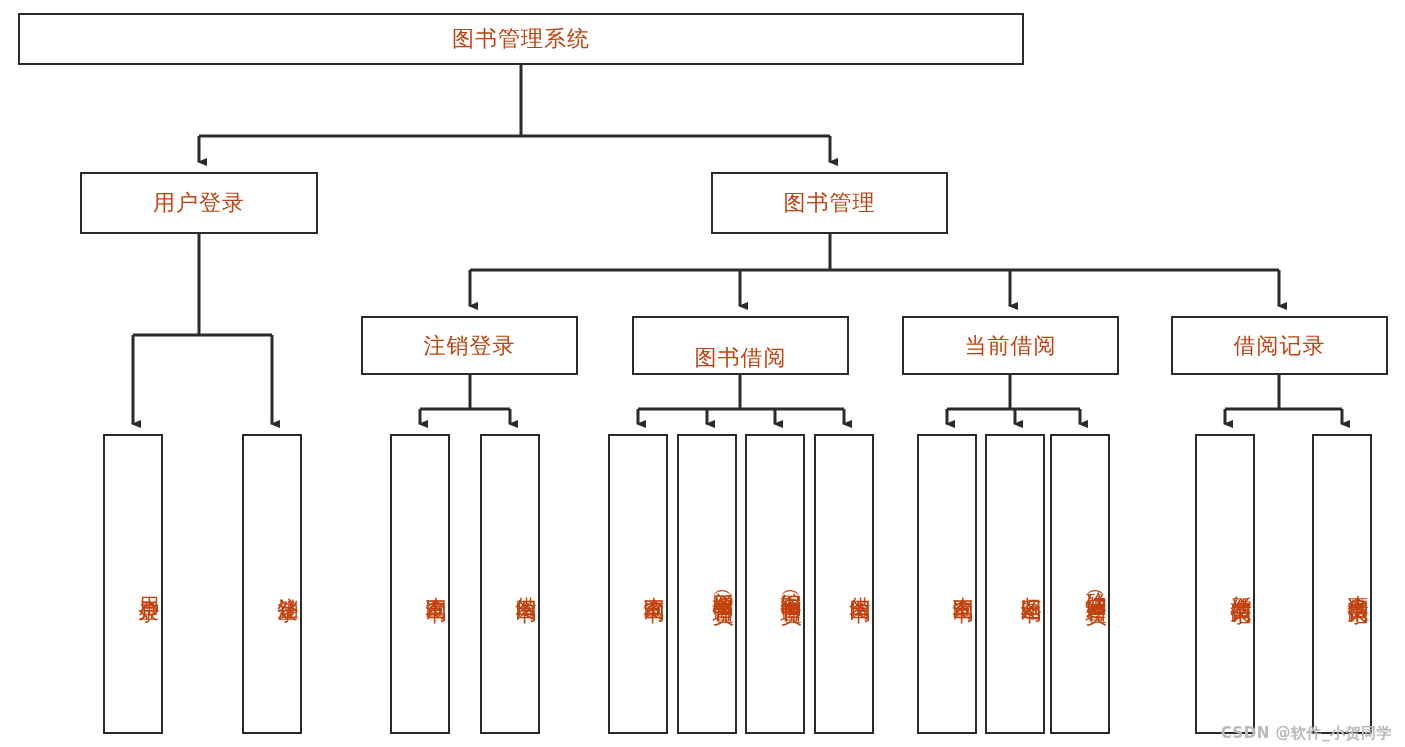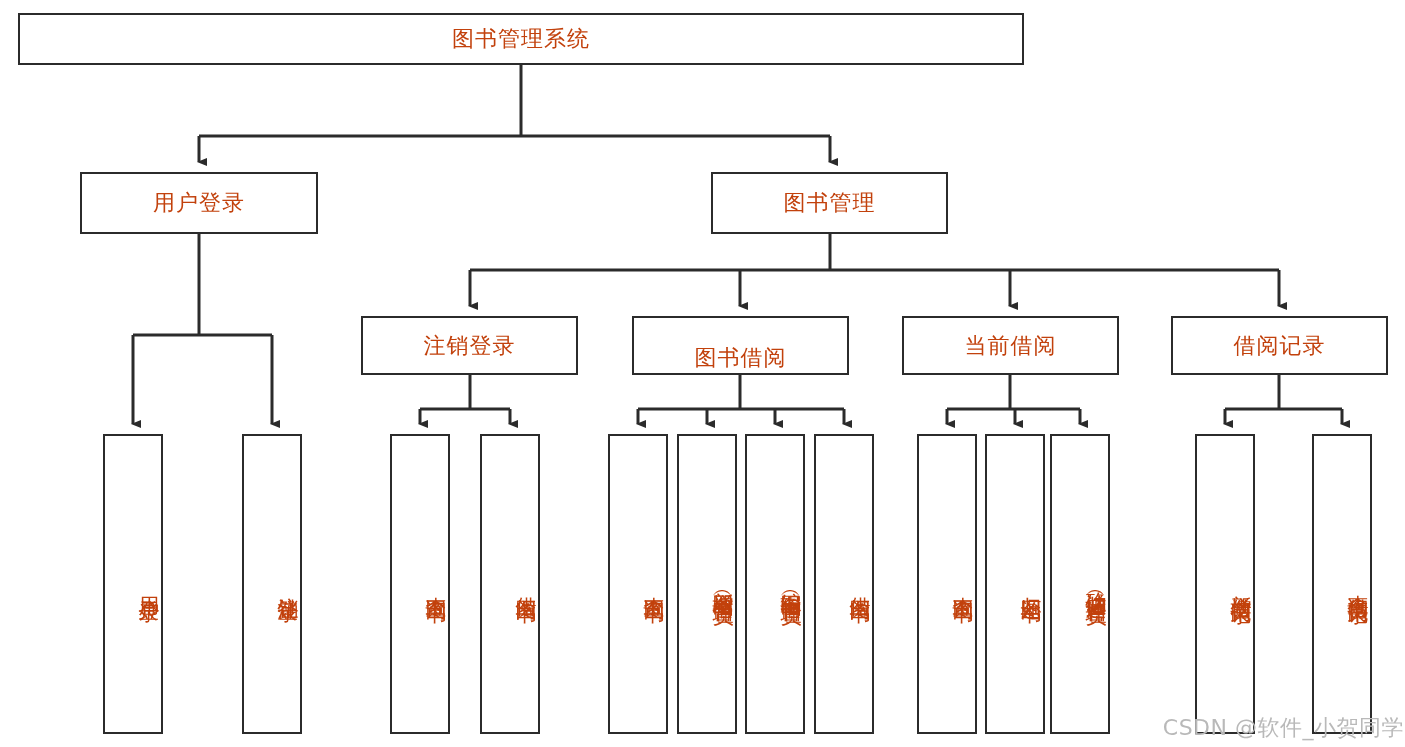--- a/index.html
+++ b/index.html
@@ -36,26 +36,27 @@
     justify-content:center;
   }
   .node.leaf .vtxt{
     display:block;
     writing-mode:vertical-rl;
     text-orientation:upright;
     white-space:normal;
   }
   .watermark{
     position:absolute;
-    right:1px;bottom:4px;
-    font-size:22px;
+    right:13px;bottom:4px;
+    font-size:15px;
     color:#b9b9b9;
     letter-spacing:0.5px;
     z-index:5;
     white-space:nowrap;
+    font-weight:bold;
   }
 </style>
 </head>
 <body>
 
 <div id="canvas">
 
   <svg class="lines" viewBox="0 0 1405 747" xmlns="http://www.w3.org/2000/svg">
     <defs>
       <marker id="arw" markerWidth="10" markerHeight="10" refX="5" refY="8" orient="auto" markerUnits="userSpaceOnUse">

